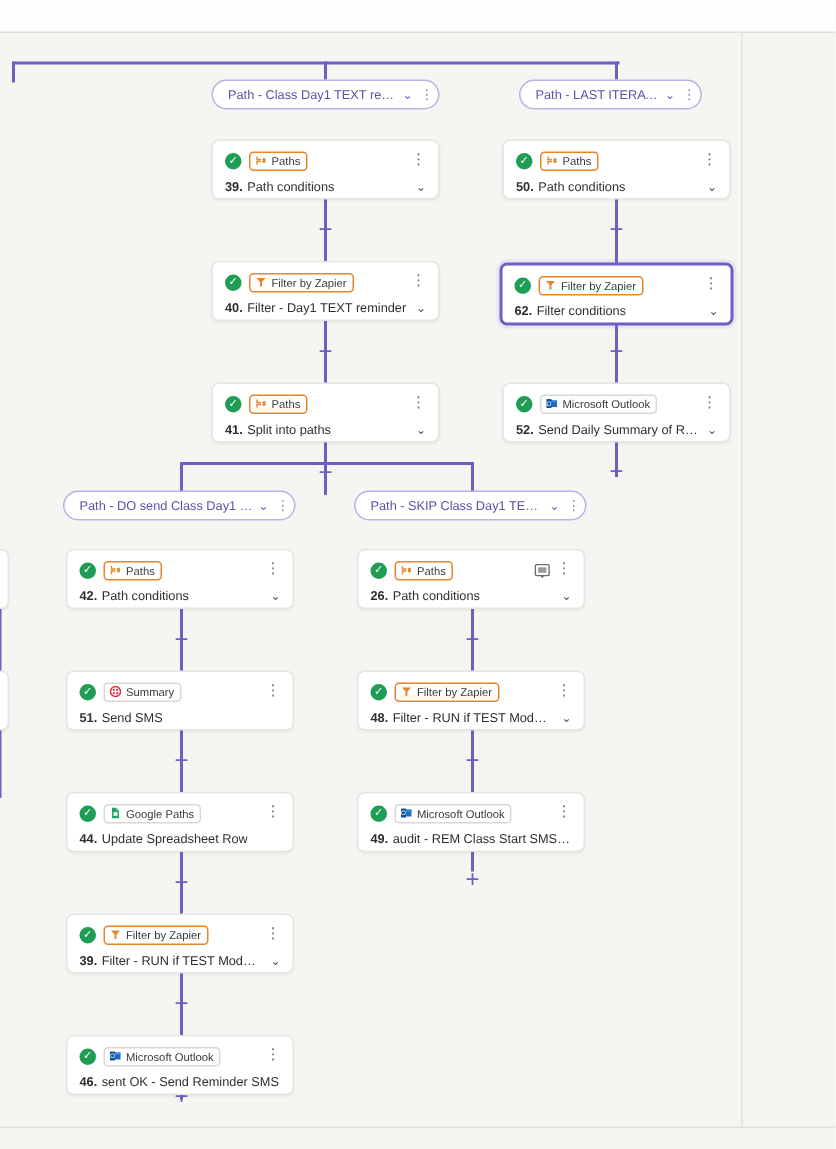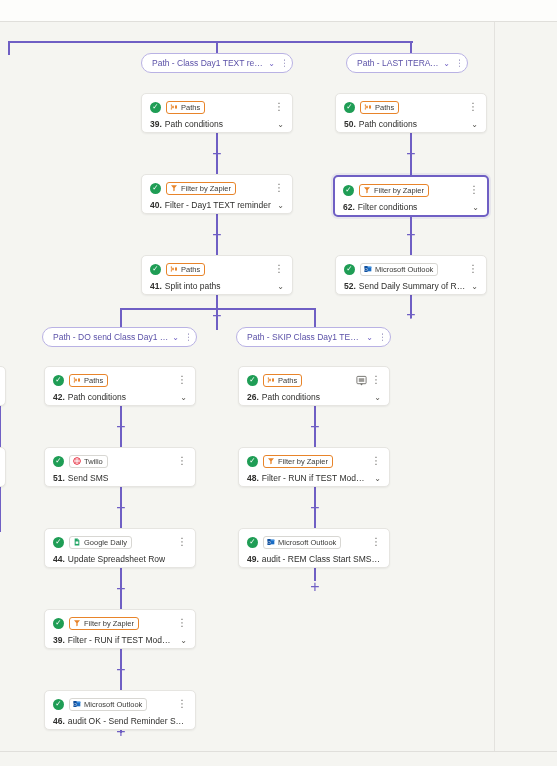--- a/index.html
+++ b/index.html
@@ -326,21 +326,21 @@
     <div class="card-top">
       <span class="check">✓</span>
       <span class="app-badge">
         <svg class="badge-ico" viewBox="0 0 12 12">
             <circle cx="6" cy="6" r="5" fill="none" stroke="#e52a3c" stroke-width="1.5"></circle>
             <circle cx="4.3" cy="4.3" r="1.1" fill="#e52a3c"></circle>
             <circle cx="7.7" cy="4.3" r="1.1" fill="#e52a3c"></circle>
             <circle cx="4.3" cy="7.7" r="1.1" fill="#e52a3c"></circle>
             <circle cx="7.7" cy="7.7" r="1.1" fill="#e52a3c"></circle>
           </svg>
-        <span>Twilio</span>
+        <span>Summary</span>
       </span>
       <span class="card-dots">⋮</span>
     </div>
     <div class="card-title">
       <span class="t-num">51.</span>
       <span class="t-txt">Send SMS</span>
     </div>
   </div>
 
   <div class="card" style="left:238px; top:425px; width:152px; height:40px;">
@@ -363,21 +363,21 @@
 
   <div class="card" style="left:44px; top:506px; width:152px; height:40px;">
     <div class="card-top">
       <span class="check">✓</span>
       <span class="app-badge">
         <svg class="badge-ico" viewBox="0 0 12 12">
             <path d="M2.5 0.8h4.3L9.5 3.4v7.8H2.5z" fill="#23a566"></path>
             <path d="M6.8 0.8L9.5 3.4H6.8z" fill="#8ed1b1"></path>
             <rect x="4" y="5.2" width="4" height="3.6" fill="#ffffff"></rect>
           </svg>
-        <span>Google Daily</span>
+        <span>Google Paths</span>
       </span>
       <span class="card-dots">⋮</span>
     </div>
     <div class="card-title">
       <span class="t-num">44.</span>
       <span class="t-txt">Update Spreadsheet Row</span>
     </div>
   </div>
 
   <div class="card" style="left:238px; top:506px; width:152px; height:40px;">
@@ -427,21 +427,21 @@
             <rect x="5" y="2.5" width="6" height="2" fill="#3b8ee0"></rect>
             <rect x="0.5" y="1.5" width="5" height="9" rx="0.6" fill="#0f4f9e"></rect>
             <text x="3" y="8.4" font-size="6.4" fill="#ffffff" text-anchor="middle" font-family="Liberation Sans, sans-serif">O</text>
           </svg>
         <span>Microsoft Outlook</span>
       </span>
       <span class="card-dots">⋮</span>
     </div>
     <div class="card-title">
       <span class="t-num">46.</span>
-      <span class="t-txt">audit OK - Send Reminder SMS</span>
+      <span class="t-txt">sent OK - Send Reminder SMS</span>
     </div>
   </div>
 
   <div class="card" style="left:-42px; top:344px; width:48px; height:40px;"></div>
   <div class="card" style="left:-42px; top:425px; width:48px; height:40px;"></div>
 
 </div>
 
 <div class="bottombar"></div>
 

